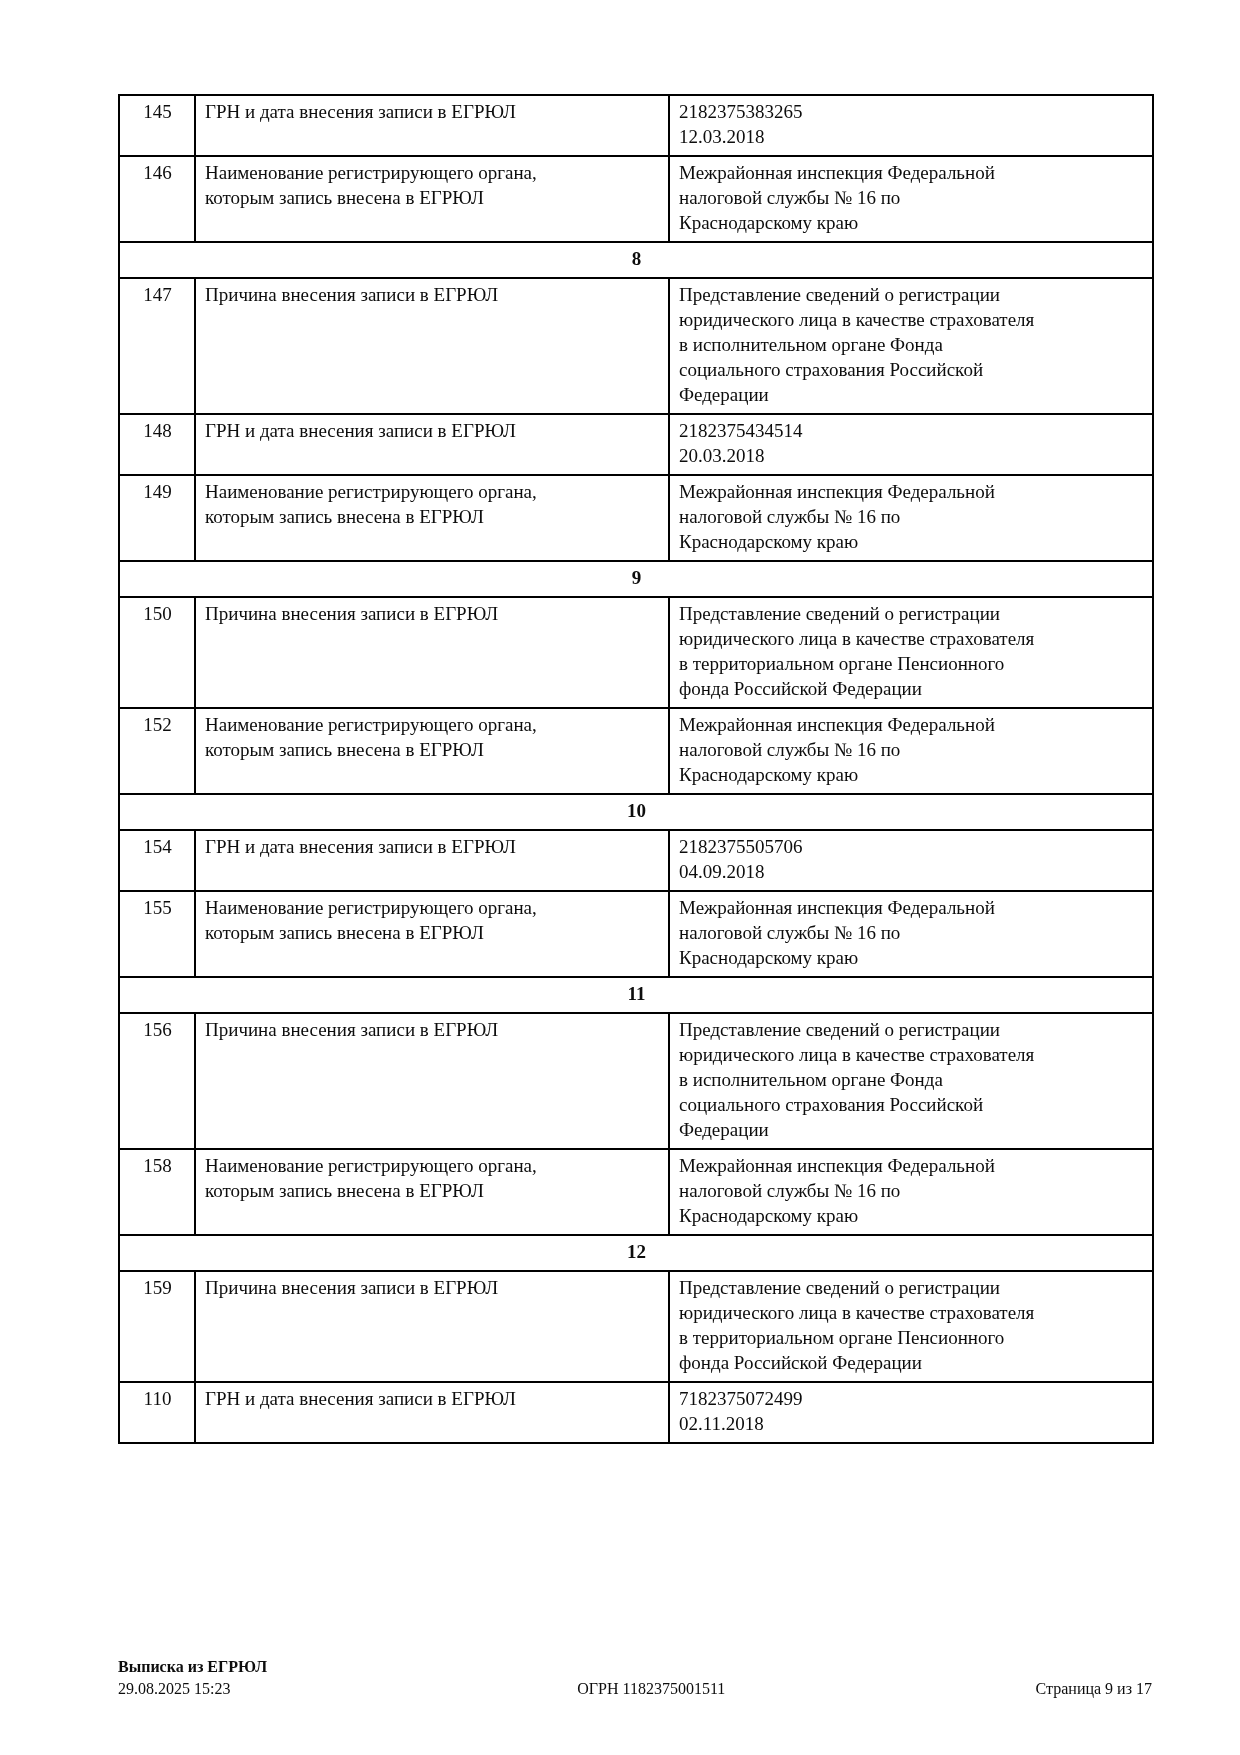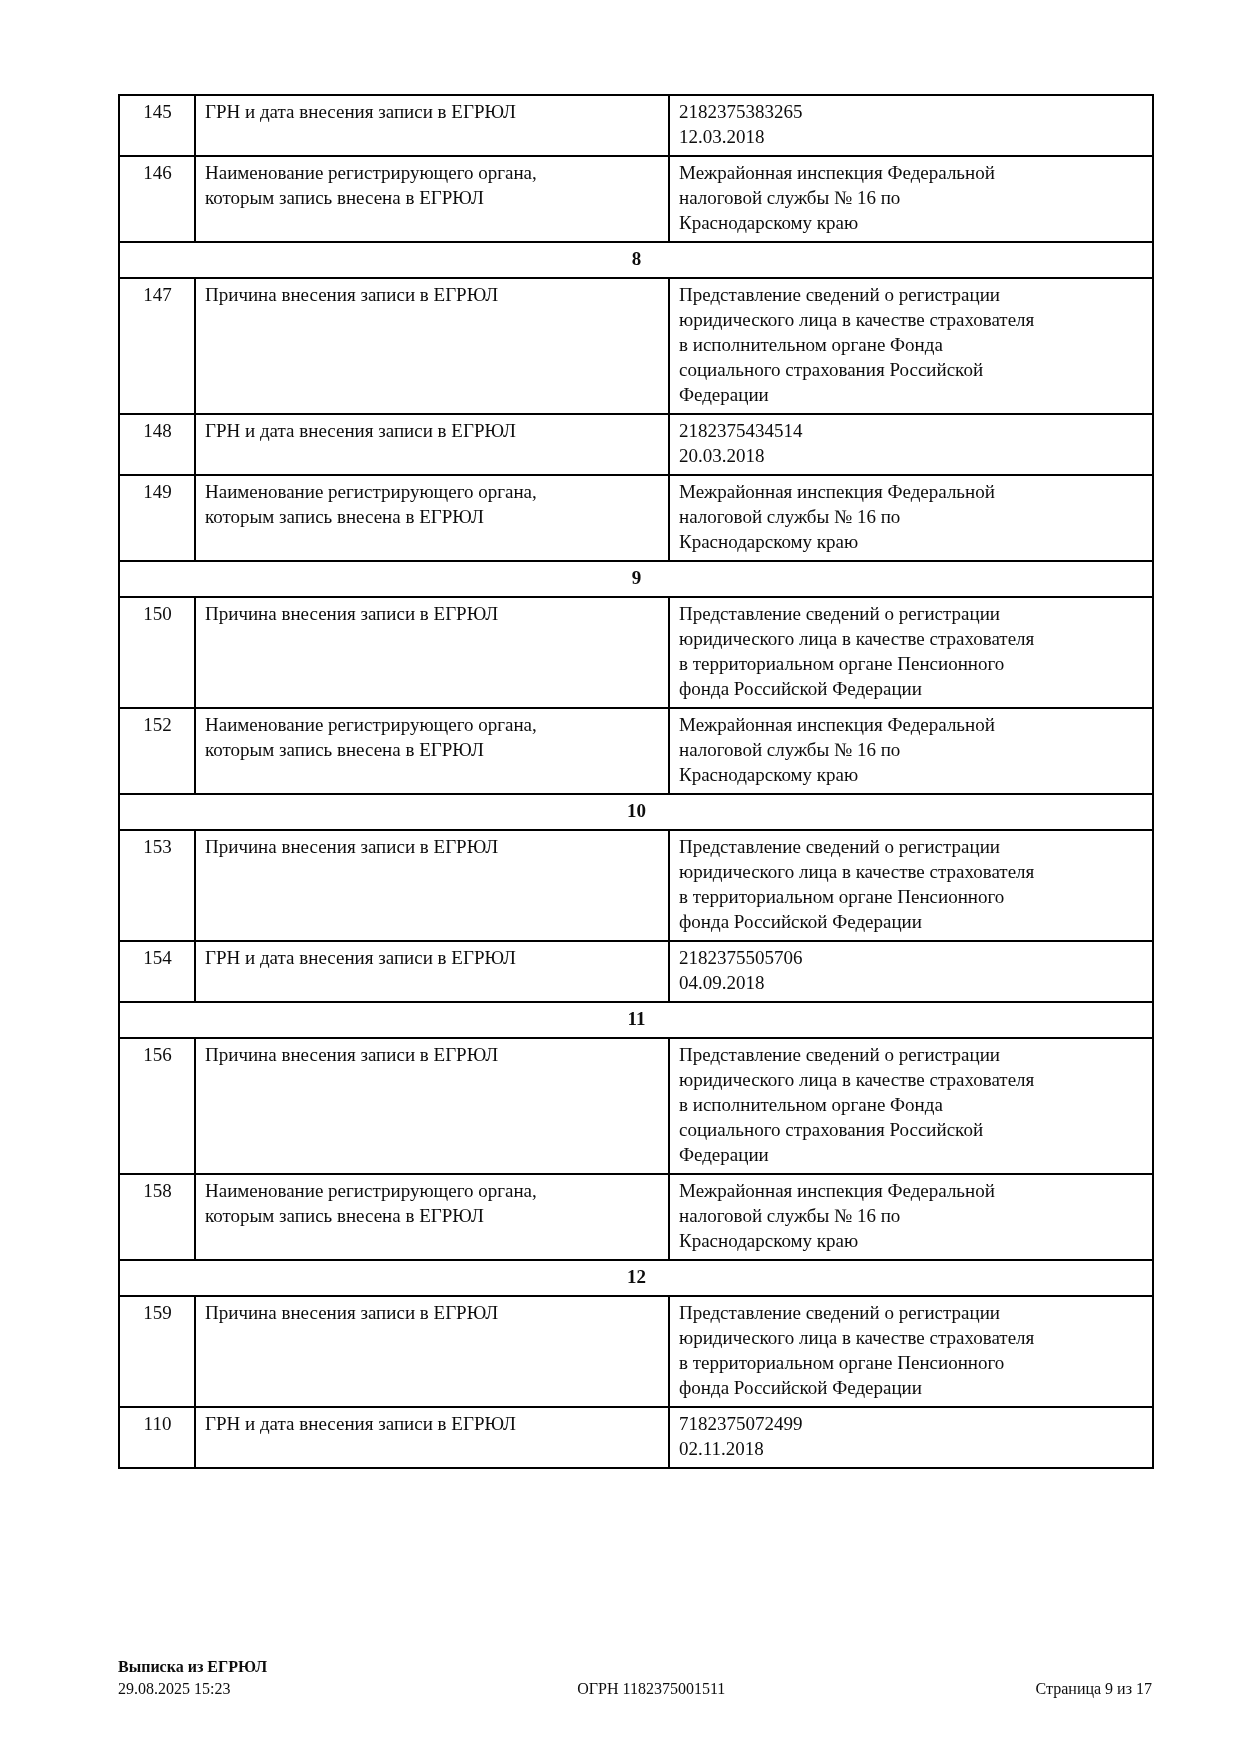--- a/index.html
+++ b/index.html
@@ -133,32 +133,32 @@
         <td class="label-cell">Наименование регистрирующего органа,
 которым запись внесена в ЕГРЮЛ</td>
         <td class="value-cell">Межрайонная инспекция Федеральной
 налоговой службы № 16 по
 Краснодарскому краю</td>
       </tr>
       <tr>
         <td class="section-cell" colspan="3">10</td>
       </tr>
       <tr>
-        <td class="num-cell">153</td>
-        <td class="label-cell">Причина внесения записи в ЕГРЮЛ</td>
-        <td class="value-cell">Представление сведений о регистрации
-юридического лица в качестве страхователя
-в территориальном органе Пенсионного
-фонда Российской Федерации</td>
-      </tr>
-      <tr>
         <td class="num-cell">154</td>
         <td class="label-cell">ГРН и дата внесения записи в ЕГРЮЛ</td>
         <td class="value-cell">2182375505706
 04.09.2018</td>
+      </tr>
+      <tr>
+        <td class="num-cell">155</td>
+        <td class="label-cell">Наименование регистрирующего органа,
+которым запись внесена в ЕГРЮЛ</td>
+        <td class="value-cell">Межрайонная инспекция Федеральной
+налоговой службы № 16 по
+Краснодарскому краю</td>
       </tr>
       <tr>
         <td class="section-cell" colspan="3">11</td>
       </tr>
       <tr>
         <td class="num-cell">156</td>
         <td class="label-cell">Причина внесения записи в ЕГРЮЛ</td>
         <td class="value-cell">Представление сведений о регистрации
 юридического лица в качестве страхователя
 в исполнительном органе Фонда

